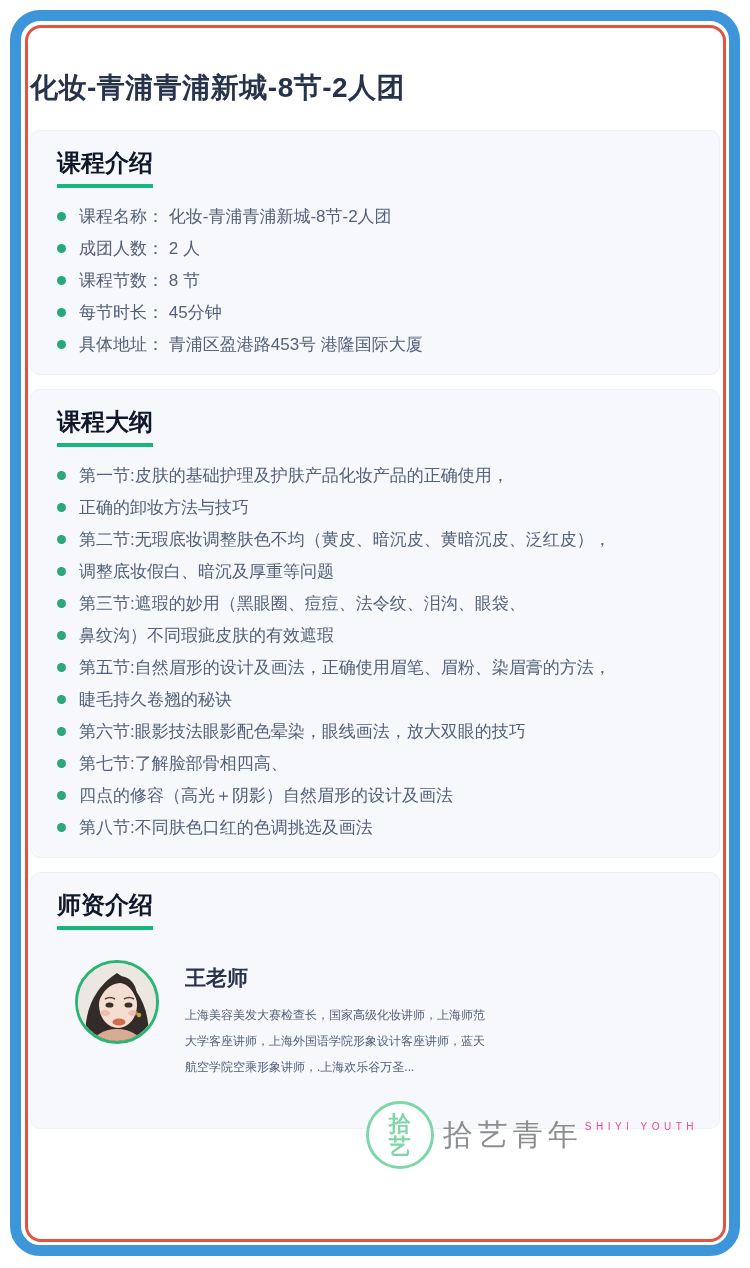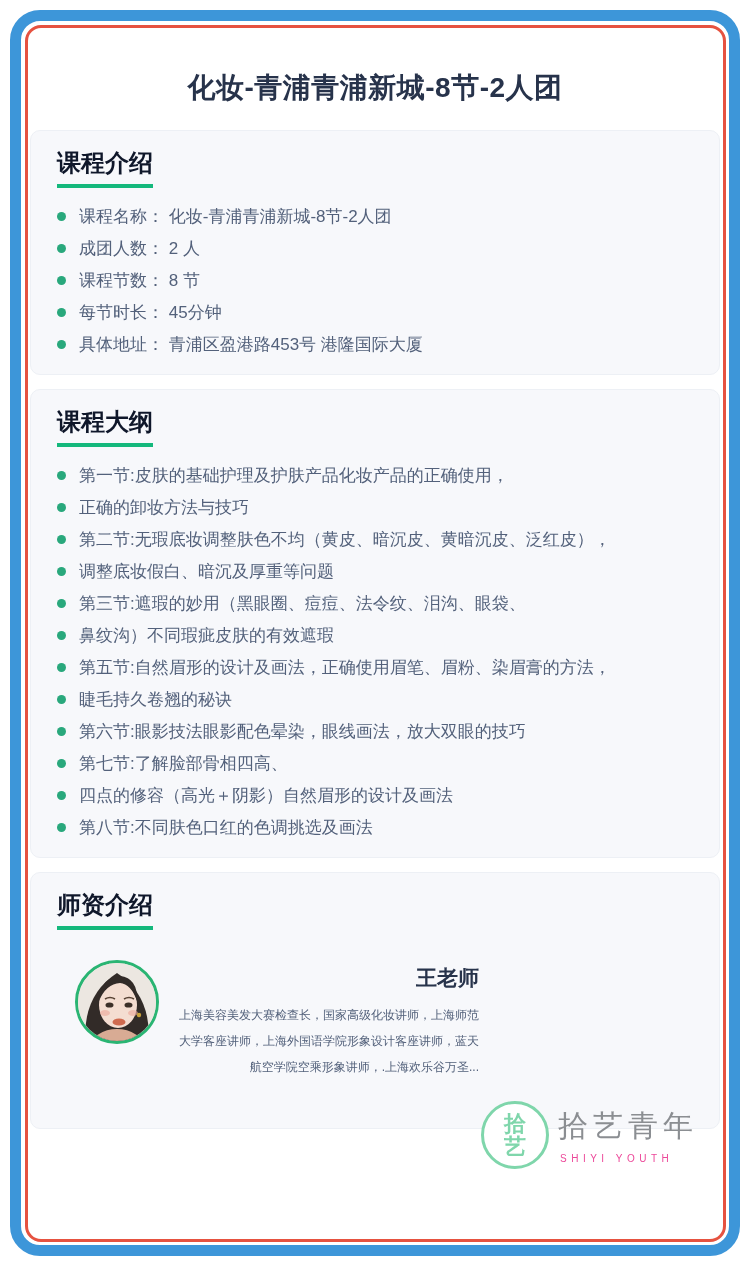--- a/index.html
+++ b/index.html
@@ -10,59 +10,59 @@
   .frame-blue{
     position:absolute;left:10px;top:10px;right:10px;bottom:12px;
     border:11px solid #3d96d9;border-radius:30px;pointer-events:none;z-index:5;
   }
   .frame-red{
     position:absolute;left:25px;top:25px;right:24px;bottom:26px;
     border:3px solid #e65240;border-radius:16px;pointer-events:none;z-index:5;
   }
   .content{position:absolute;left:30px;top:28px;right:30px;bottom:30px;}
   h1.page-title{
-    margin:44px 0 0 0;text-align:center;font-size:28px;line-height:32px;
+    margin:44px 0 0 0;text-align:left;font-size:28px;line-height:32px;
     font-weight:700;color:#27334b;letter-spacing:0.5px;
   }
   .card{
     margin-top:26px;background:#f7f8fb;border:1px solid #edf0f5;
     border-radius:10px;padding:18px 22px 14px 26px;
   }
   .card + .card{margin-top:14px;}
   h2.section-heading{
     display:inline-block;margin:0;font-size:24px;line-height:28px;font-weight:700;
     color:#0f172a;padding-bottom:7px;border-bottom:4px solid #14b87c;
   }
   ul.dot-list{list-style:none;margin:12px 0 0 0;padding:0;}
   ul.dot-list li{
     display:flex;align-items:center;height:32px;font-size:17px;color:#53617b;
   }
   .dot{
     width:9px;height:9px;border-radius:50%;background:#29a87c;
     margin-right:13px;flex:none;
   }
-  .teacher-row{display:flex;margin:30px 0 34px 18px;gap:18px;text-align:right;}
+  .teacher-row{display:flex;margin:30px 0 34px 18px;gap:26px;}
   .avatar{
     width:78px;height:78px;border-radius:50%;border:3px solid #2ab573;
     overflow:hidden;flex:none;background:#ece7e2;
   }
   .avatar svg{display:block;width:78px;height:78px;}
   .teacher-name{font-size:21px;font-weight:700;color:#27334b;margin:4px 0 10px 0;}
   .teacher-bio{width:302px;font-size:12px;line-height:26px;color:#53617b;}
   .footer{
     display:flex;justify-content:flex-end;align-items:center;
     margin:-28px 22px 0 0;gap:9px;position:relative;z-index:2;
   }
   .logo-circle{
     width:62px;height:62px;border:3px solid #7fd6ab;border-radius:50%;
     color:#7fd6ab;display:flex;flex-direction:column;align-items:center;
     justify-content:center;font-size:22px;line-height:23px;font-weight:700;
     background:#ffffff;
   }
-  .logo-text{display:flex;flex-direction:column;align-items:flex-start;}
+  .logo-text{display:flex;align-items:flex-start;}
   .logo-cn{font-size:30px;color:#8b8e92;letter-spacing:5px;}
   .logo-en{font-size:10px;color:#ec4899;letter-spacing:4.5px;margin-top:6px;padding-left:2px;}
 </style>
 </head>
 <body>
 
 <div>
   <div class="frame-blue"></div>
   <div class="frame-red"></div>
 

